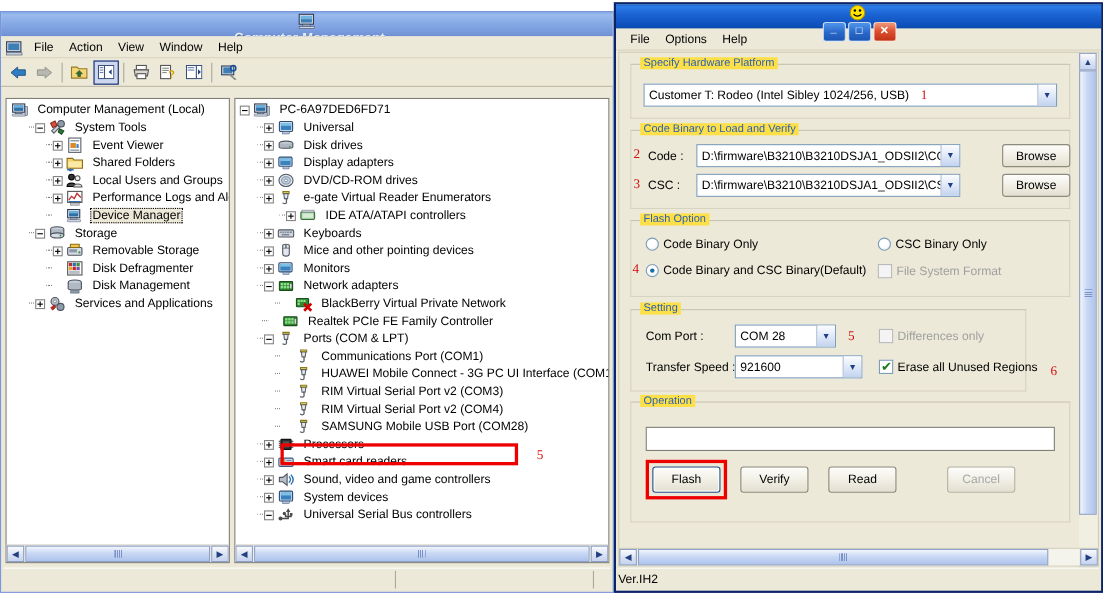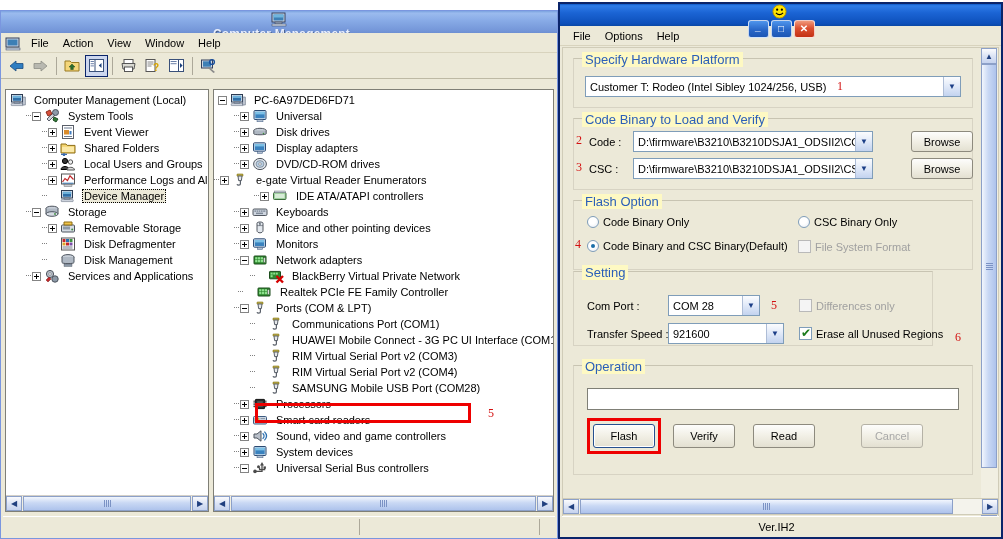--- a/index.html
+++ b/index.html
@@ -125,22 +125,22 @@
     background: repeating-linear-gradient(to bottom,#7b92c4 0 1px,transparent 1px 2px); }
 
   
   .statusbar { position:absolute; left:0; right:0; bottom:0; height:20px; background:#ece9d8;
                border-top:1px solid #fff; display:flex; align-items:center; }
   .sbcell { height:16px; border-left:1px solid #aca899; }
 
   
   .client { position:absolute; background:#ece9d8; overflow:hidden; }
   .gb { position:absolute; border:1px solid #d7d3c3; border-top-color:#c8c4b2; }
-  .gb-title { position:absolute; top:-7px; left:8px; background:#fef9c3; padding:0 3px;
-              color:#2b5fb8; font-size:13px; white-space:nowrap; }
+  .gb-title { position:absolute; top:-7px; left:8px; background:#fde047; padding:0 3px;
+              color:#2b5fb8; font-size:10px; white-space:nowrap; }
 
   .lbl-txt { position:absolute; font-size:11px; color:#000; white-space:nowrap; }
   .lbl-dim { color:#a0a0a0; }
   .rednum { position:absolute; color:#d31010; font-size:12px; font-weight:normal;
             font-family:"Liberation Serif", serif; }
 
   .combo { position:absolute; height:21px; border:1px solid #7f9db9; background:#fff;
            display:flex; align-items:center; }
   .combo .ctext { flex:1; padding-left:4px; font-size:11px; color:#000; white-space:nowrap; overflow:hidden; }
   .combo .carrow { width:17px; height:19px; margin:0 0 0 0; flex:0 0 auto;
@@ -506,21 +506,21 @@
             <span class="exp plus"></span>
             <span style="display:flex;align-items:center;margin-right:3px;">
               <svg class="ico" width="16" height="16" viewBox="0 0 16 16">
                 <ellipse cx="8" cy="8" rx="6.4" ry="5.6" fill="#dfe6ee" stroke="#50565f"></ellipse>
                 <ellipse cx="8" cy="8" rx="4" ry="3.4" fill="#b9cfe4" stroke="#50565f" stroke-width="0.5"></ellipse>
                 <ellipse cx="8" cy="8" rx="1.4" ry="1.2" fill="#fff" stroke="#50565f" stroke-width="0.5"></ellipse>
               </svg>
             </span>
             <span class="lbl">DVD/CD-ROM drives</span>
           </div>
-          <div class="node" style="">
+          <div class="node" style="padding-left:20px;">
             <span class="dots"></span>
             <span class="exp plus"></span>
             <span style="display:flex;align-items:center;margin-right:3px;">
               <svg class="ico" width="16" height="16" viewBox="0 0 16 16">
                 <path d="M5.2 2.2 L10.8 2.2 L10.8 4 L5.2 4 Z" fill="#f4e26a" stroke="#8a7a18"></path>
                 <path d="M6 4 L10 4 L9.4 8.6 L6.6 8.6 Z" fill="#e6e8ea" stroke="#5a606a"></path>
                 <path d="M7.6 8.6 L8.4 8.6 L8.4 12 C8.4 13.4 5.4 13.4 5 12.2" fill="none" stroke="#5a606a" stroke-width="1.2"></path>
               </svg>
             </span>
             <span class="lbl">e-gate Virtual Reader Enumerators</span>
@@ -865,21 +865,21 @@
       <span class="rednum" style="left:12px; top:189px;">4</span>
       <div class="radio" style="left:24px; top:192px;">
         <span class="rdot on"></span>
         <span>Code Binary and CSC Binary(Default)</span>
       </div>
       <div class="check" style="left:235px; top:192px;">
         <span class="cbox dis"></span>
         <span class="lbl-dim">File System Format</span>
       </div>
 
-      <div class="gb" style="left:10px; top:223px; width:360px; height:75px;">
+      <div class="gb" style="left:10px; top:233px; width:360px; height:75px;">
         <span class="gb-title">Setting</span>
       </div>
       <span class="lbl-txt" style="left:24px; top:252px;">Com Port :</span>
       <div class="combo" style="left:105px; top:247px; width:92px;">
         <span class="ctext">COM 28</span>
         <span class="carrow">▼</span>
       </div>
       <span class="rednum" style="left:208px; top:250px;">5</span>
       <div class="check" style="left:236px; top:251px;">
         <span class="cbox dis"></span>
@@ -929,18 +929,18 @@
     <div class="hsb" style="left:2px; right:2px; bottom:22px; width:437px; height:17px; border:1px solid #d0ccb8;">
       <div class="sbbtn">◀</div>
       <div class="sbtrack">
         <div class="sbthumb" style="width:93%">
           <div class="grip"></div>
         </div>
       </div>
       <div class="sbbtn">▶</div>
     </div>
 
-    <div class="statusbar" style="left:2px; bottom:1px; width:437px; height:20px; justify-content:center;">
+    <div class="statusbar" style="left:2px; bottom:1px; width:437px; height:20px; justify-content:flex-start;">
       <span class="ver" style="position:static; margin-right:8px;">Ver.IH2</span>
     </div>
   </div>
 
 </div>
 
 </body></html>

